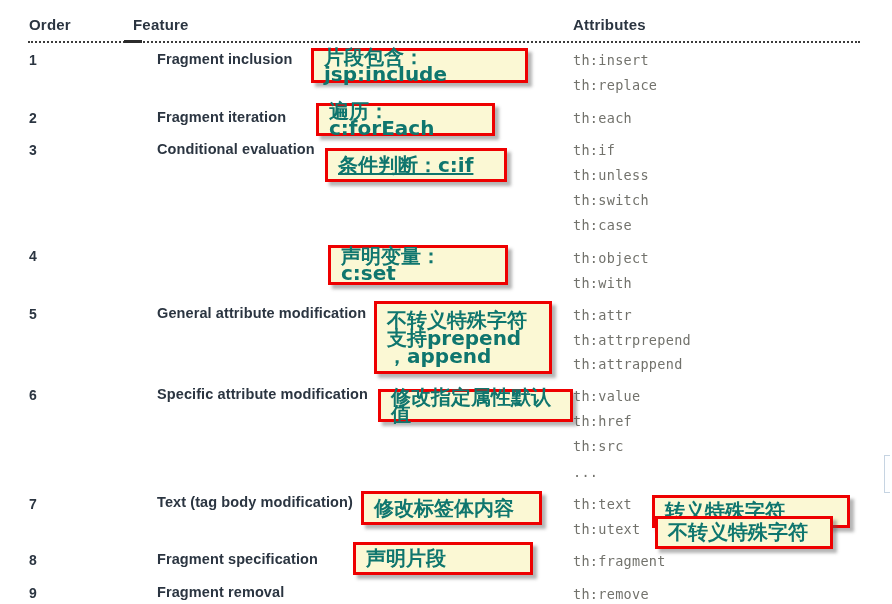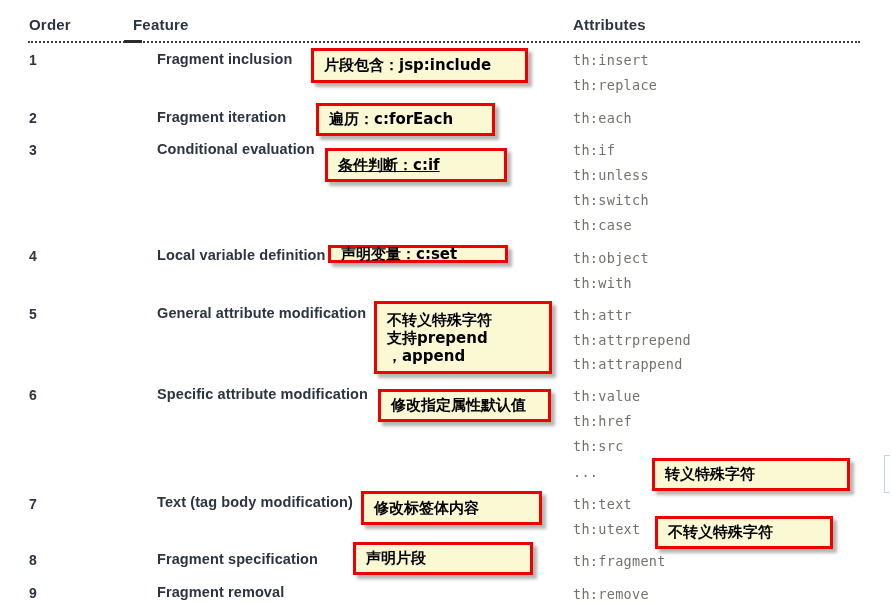--- a/index.html
+++ b/index.html
@@ -85,24 +85,24 @@
     letter-spacing: .3px;
   }
 
   
   .note {
     position: absolute;
     box-sizing: border-box;
     background: #fbf8d4;
     border: 3px solid #ee0000;
     box-shadow: 4px 4px 3px rgba(90,90,90,.45);
-    color: #000000;
+    color: #0f766e;
     font-family: "DejaVu Sans", "Liberation Sans", sans-serif;
     font-weight: bold;
-    font-size: 15px;
+    font-size: 20px;
     line-height: 17px;
     display: flex;
     flex-direction: column;
     justify-content: center;
     padding: 2px 10px;
     white-space: pre-wrap;
   }
   .note-ml { line-height: 18px; }
 
   
@@ -138,21 +138,20 @@
   <div class="attr" style="top:110px">th:each</div>
 
   <div class="ord" style="top:142px">3</div>
   <div class="feat" style="top:141px">Conditional evaluation</div>
   <div class="attr" style="top:142px">th:if</div>
   <div class="attr" style="top:167px">th:unless</div>
   <div class="attr" style="top:192px">th:switch</div>
   <div class="attr" style="top:217px">th:case</div>
 
   <div class="ord" style="top:248px">4</div>
-  <div class="feat" style="top:247px">Local variable definition</div>
   <div class="attr" style="top:250px">th:object</div>
   <div class="attr" style="top:275px">th:with</div>
 
   <div class="ord" style="top:306px">5</div>
   <div class="feat" style="top:305px">General attribute modification</div>
   <div class="attr" style="top:307px">th:attr</div>
   <div class="attr" style="top:332px">th:attrprepend</div>
   <div class="attr" style="top:356px">th:attrappend</div>
 
   <div class="ord" style="top:387px">6</div>
@@ -174,31 +173,31 @@
   <div class="ord" style="top:585px">9</div>
   <div class="feat" style="top:584px">Fragment removal</div>
   <div class="attr" style="top:586px">th:remove</div>
 
   <div class="note" style="left:311px; top:48px;  width:217px; height:35px;">片段包含：jsp:include</div>
 
   <div class="note" style="left:316px; top:103px; width:179px; height:33px;">遍历：c:forEach</div>
 
   <div class="note" style="left:325px; top:148px; width:182px; height:34px;text-decoration:underline;">条件判断：c:if</div>
 
-  <div class="note" style="left:328px; top:245px; width:180px; height:18px;">声明变量：c:set</div>
+  <div class="note" style="left:328px; top:245px; width:180px; height:40px;">声明变量：c:set</div>
 
   <div class="note note-ml" style="left:374px; top:301px; width:178px; height:73px;">不转义特殊字符
 支持prepend
 ，append</div>
 
-  <div class="note" style="left:378px; top:389px; width:173px; height:33px;">修改指定属性默认值</div>
+  <div class="note" style="left:378px; top:389px; width:195px; height:33px;">修改指定属性默认值</div>
 
   <div class="note" style="left:361px; top:491px; width:181px; height:34px;">修改标签体内容</div>
 
-  <div class="note" style="left:652px; top:458px; width:198px; height:33px;font-family:Liberation Serif, serif;">转义特殊字符</div>
+  <div class="note" style="left:652px; top:495px; width:198px; height:33px;font-family:Liberation Serif, serif;">转义特殊字符</div>
 
   <div class="note" style="left:655px; top:516px; width:178px; height:33px;">不转义特殊字符</div>
 
   <div class="note" style="left:353px; top:542px; width:180px; height:33px;">声明片段</div>
 
   <div class="edge-artifact"></div>
 
 </div>
 
 </body></html>

